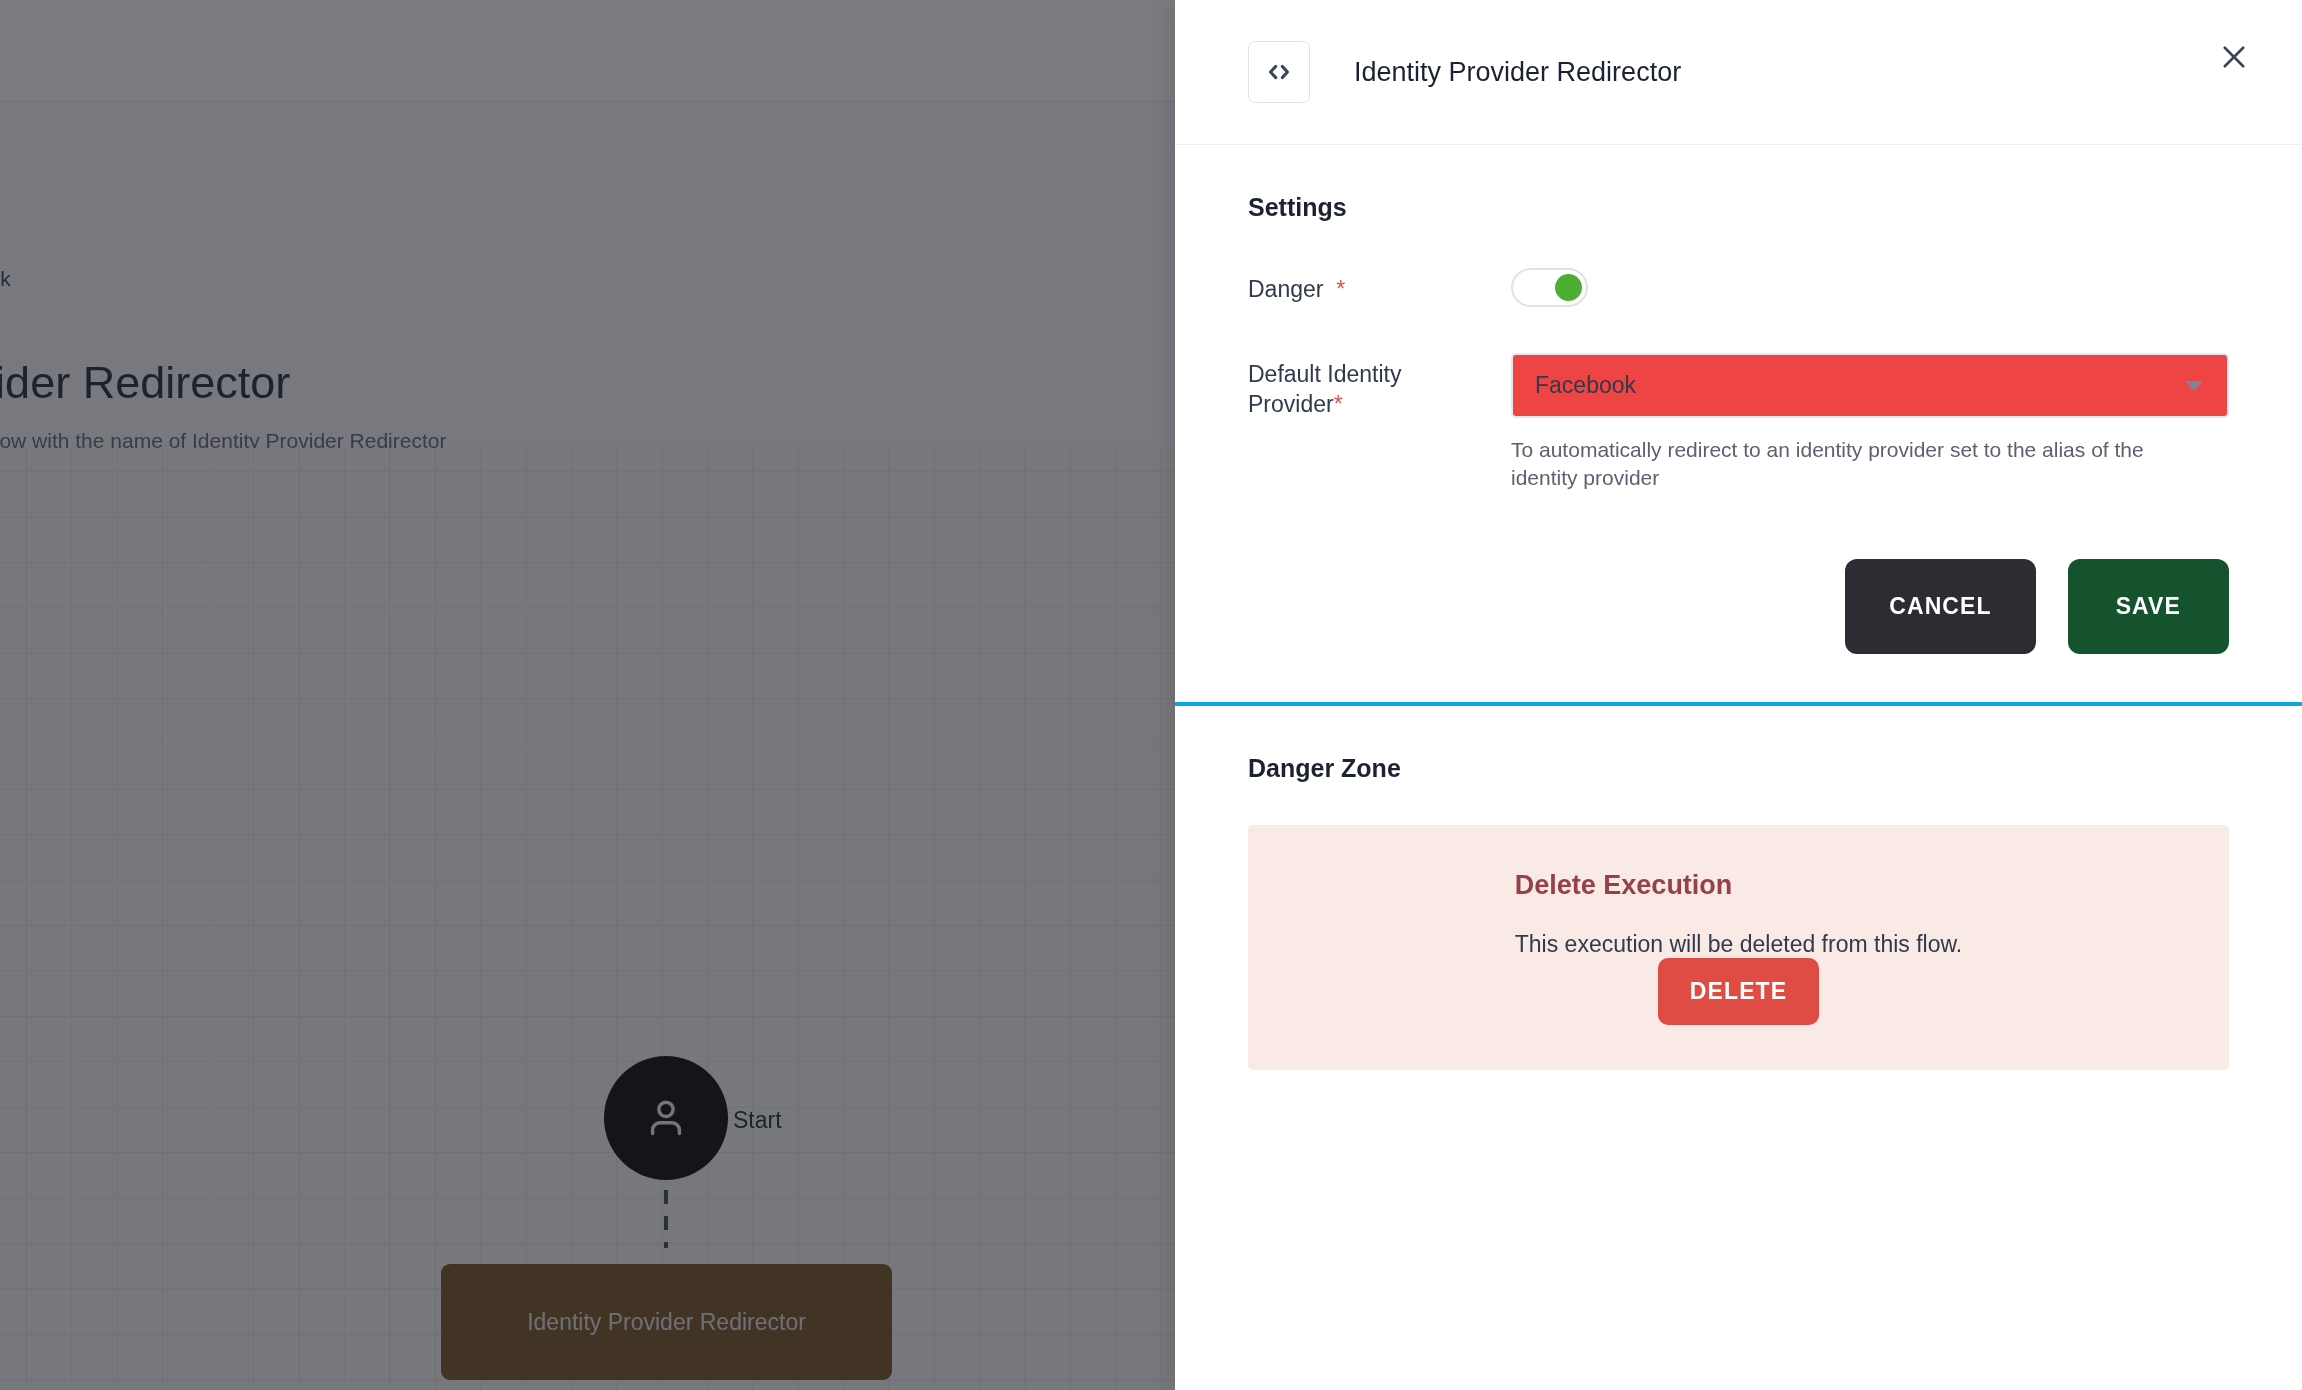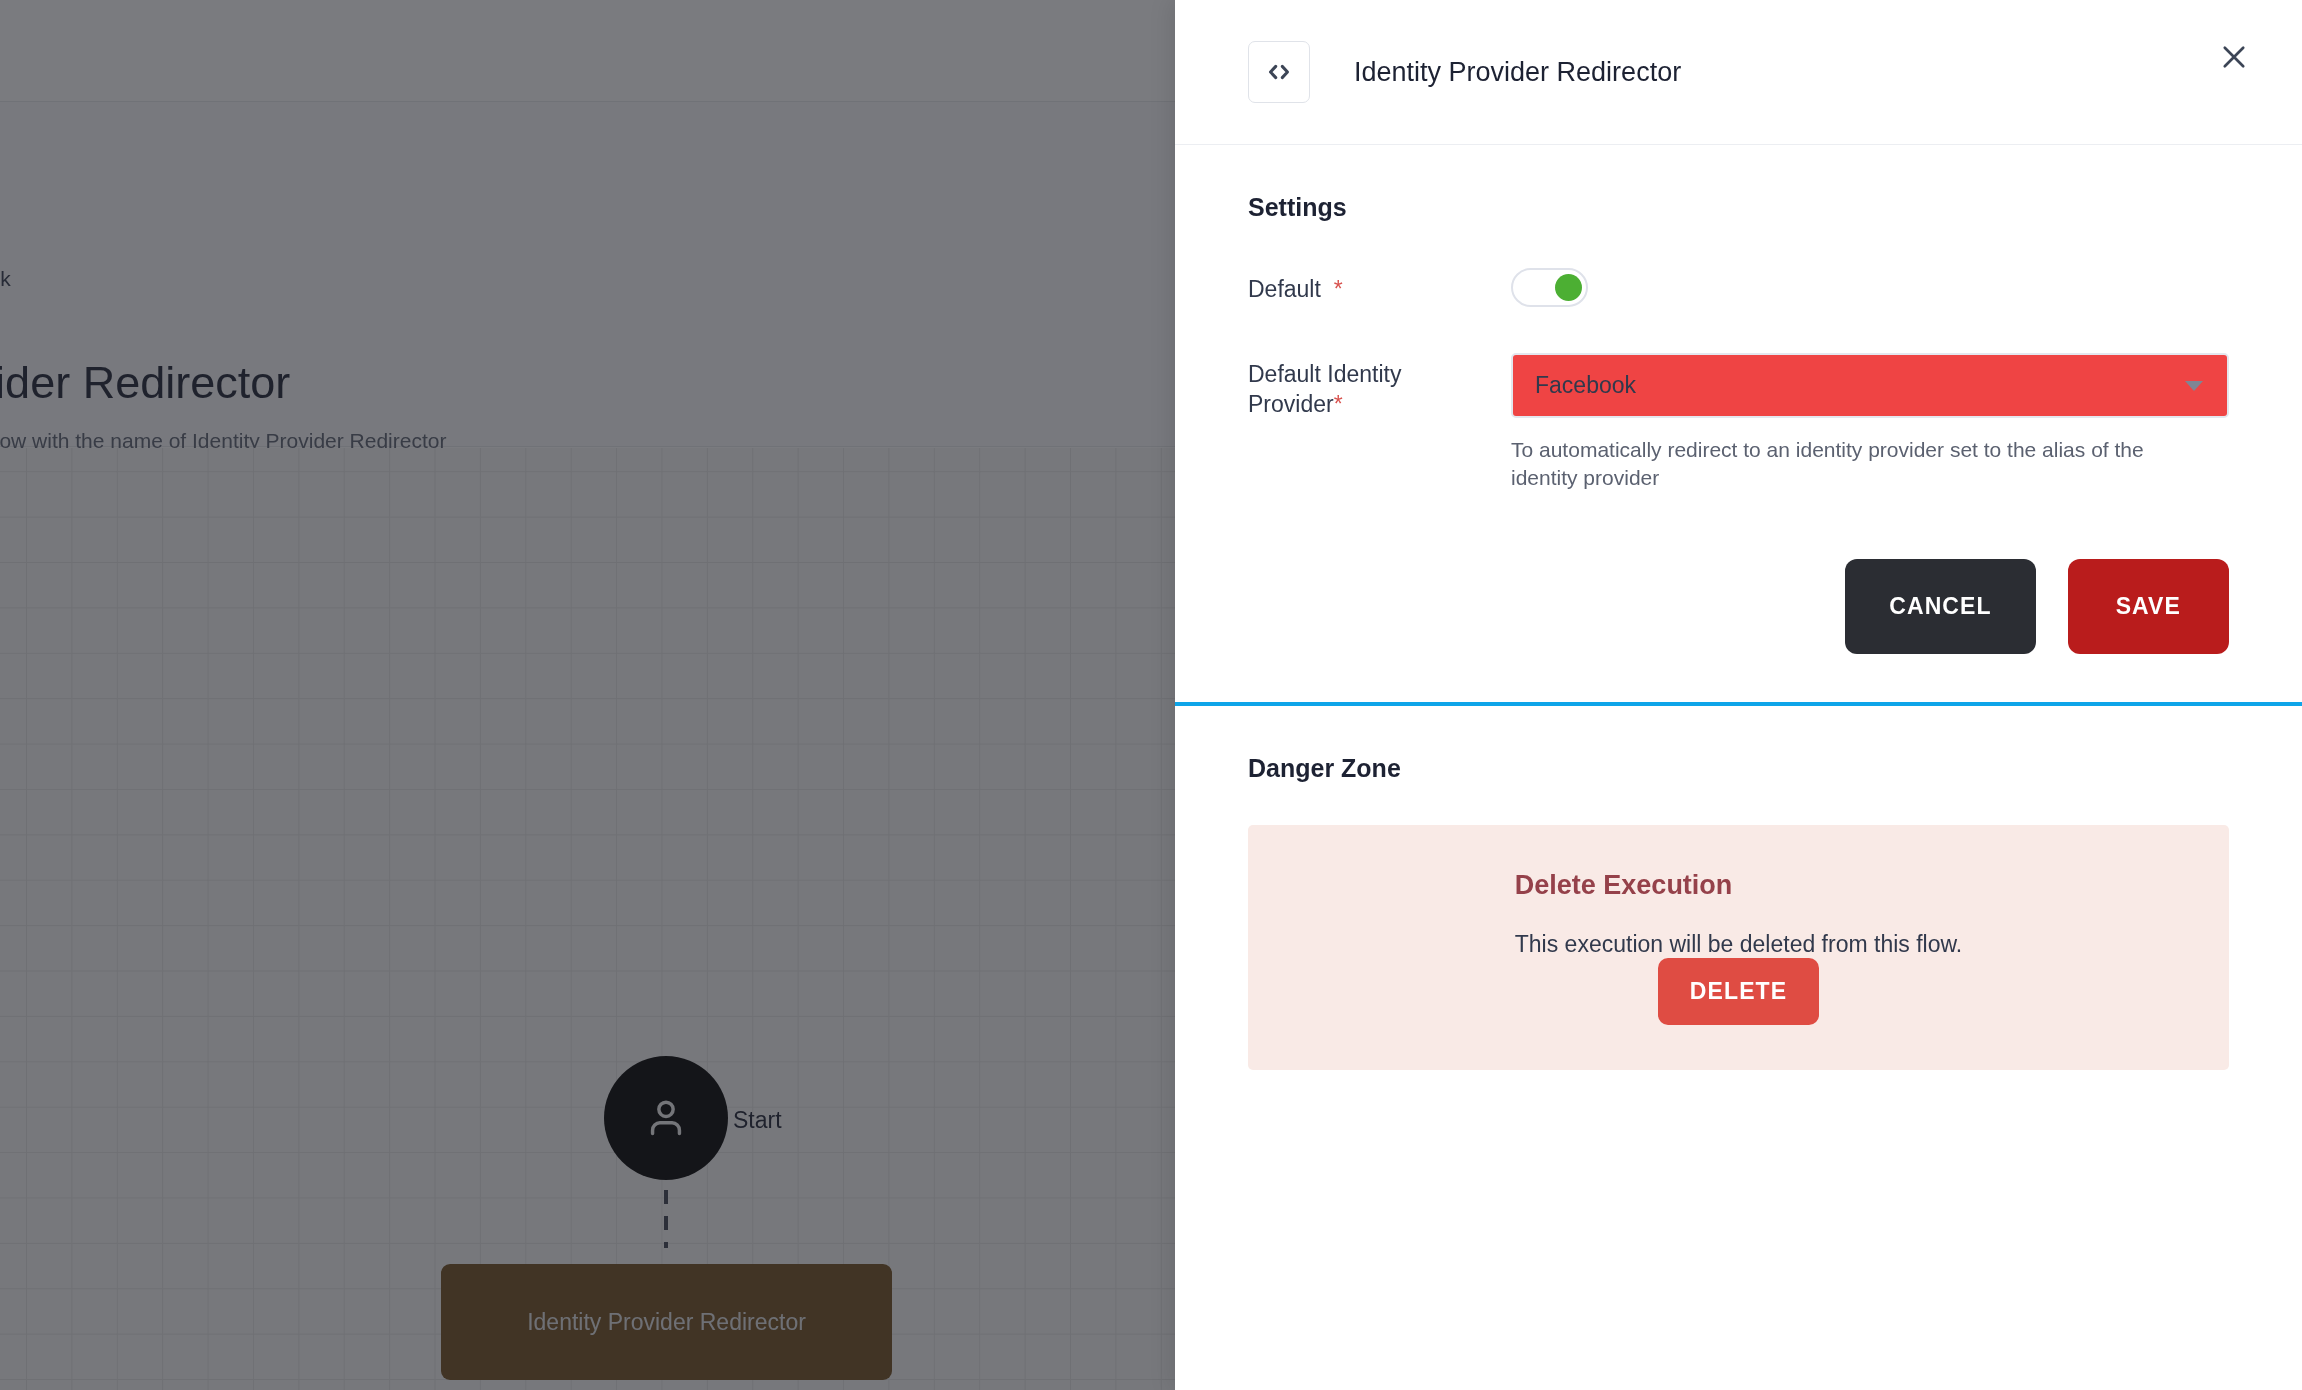--- a/index.html
+++ b/index.html
@@ -247,21 +247,21 @@
     border: none;
     border-radius: 12px;
     font-size: 23px;
     font-weight: 700;
     letter-spacing: 1.1px;
     color: #ffffff;
     cursor: pointer;
     font-family: "Liberation Sans", sans-serif;
   }
   .btn-cancel { background: #2b2d33; padding: 18px 44px; }
-  .btn-save   { background: #b91c1c; padding: 34px 48px; }
+  .btn-save   { background: #14532d; padding: 34px 48px; }
 
   .danger-section { padding: 48px 73px 0 73px; }
   .danger-card {
     margin-top: 42px;
     background: #f9eae6;
     border-radius: 5px;
     padding: 45px 52px;
     display: flex;
     align-items: center;
     justify-content: space-between;
@@ -340,21 +340,21 @@
         <path d="M5.5 5.5l13 13M18.5 5.5l-13 13"></path>
       </svg>
     </div>
   </div>
 
   <div class="settings-section">
     <div class="section-title">Settings</div>
 
     <div class="form-row">
       <div class="form-label">
-        <span>Default</span>
+        <span>Danger</span>
         <span class="req-space">&nbsp;</span><span class="req">*</span>
       </div>
       <div class="toggle">
         <div class="toggle-knob"></div>
       </div>
     </div>
 
     <div class="form-row">
       <div class="form-label">
         <span>Default Identity</span><br>

